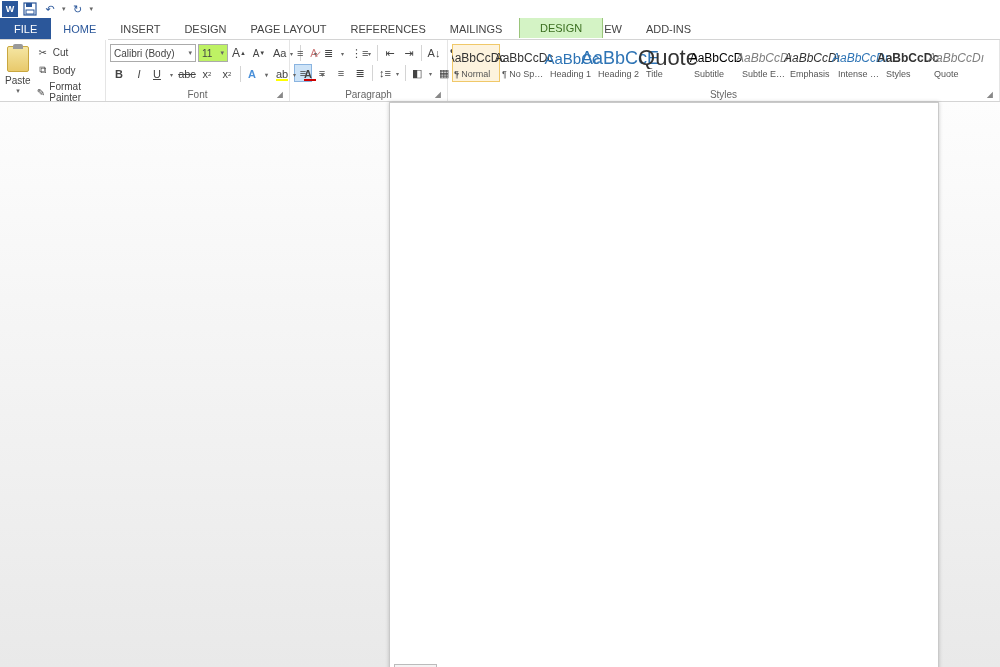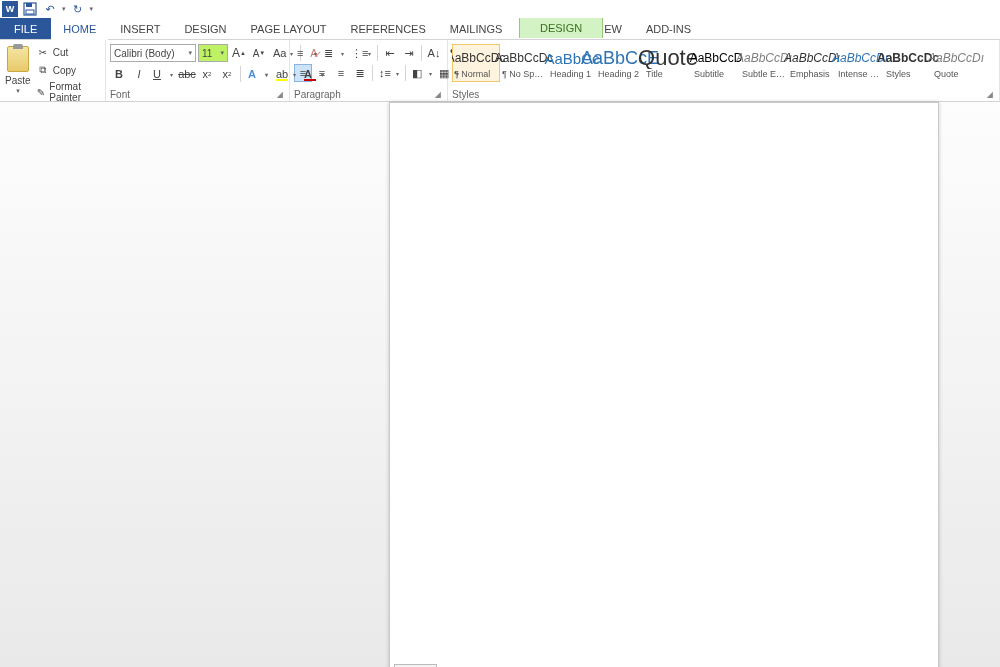--- a/index.html
+++ b/index.html
@@ -19,21 +19,21 @@
 
 .ribbon-tabs { height: 22px; display: flex; align-items: stretch; border-bottom: 1px solid #d4d4d4; position: relative; }
 .tab { padding: 4px 12px; font-size: 11px; color: #444; cursor: pointer; display: flex; align-items: center; }
 .tab.file { background: #2b579a; color: #fff; padding: 4px 14px; }
 .tab.active { background: #fff; color: #2b579a; border-top: 0; position: relative; }
 .tab.active::after { content:''; position:absolute; bottom:-1px; left:0; right:0; height:1px; background:#fff; }
 .tab.design-tool { background: #d4f3c5; border-left: 1px solid #9ac57b; border-right: 1px solid #9ac57b; color: #3a6e1f; margin-left: auto; padding: 4px 20px; }
 
 .ribbon { height: 62px; background: #fff; border-bottom: 1px solid #d4d4d4; display: flex; }
 .group { border-right: 1px solid #e5e5e5; display: flex; flex-direction: column; justify-content: space-between; padding: 2px 4px 0; }
-.group-label { text-align: left; font-size: 10px; color: #666; padding: 2px 0 1px; position: relative; }
+.group-label { text-align: center; font-size: 10px; color: #666; padding: 2px 0 1px; position: relative; }
 .group-label .launcher { position: absolute; right: 2px; bottom: 2px; font-size: 8px; color: #888; }
 .group-content { display: flex; align-items: flex-start; gap: 2px; flex: 1; padding-top: 2px; }
 
 .big-btn { width: 36px; display: flex; flex-direction: column; align-items: center; font-size: 10px; gap: 1px; }
 .big-btn .icon { width: 24px; height: 30px; display: flex; align-items: center; justify-content: center; font-size: 18px; }
 .clipboard-icon { background: linear-gradient(#f5e6a3,#e8c96b); border:1px solid #c9a73f; border-radius:2px; width:22px; height:26px; position:relative; }
 .clipboard-icon::before { content:''; position:absolute; top:-3px; left:50%; transform:translateX(-50%); width:10px; height:5px; background:#999; border-radius:2px 2px 0 0; }
 
 .small-row { display: flex; flex-direction: column; gap: 2px; }
 .small-btn { display: flex; align-items: center; gap: 3px; font-size: 10px; padding: 1px 2px; cursor: pointer; }
@@ -111,21 +111,21 @@
         <span>Paste</span>
         <span class="dd-arrow">▾</span>
       </div>
       <div class="small-row">
         <div class="small-btn">
           <span class="mini-icon">✂</span>
           <span>Cut</span>
         </div>
         <div class="small-btn">
           <span class="mini-icon">⧉</span>
-          <span>Copy</span>
+          <span>Body</span>
         </div>
         <div class="small-btn">
           <span class="mini-icon">✎</span>
           <span>Format Painter</span>
         </div>
       </div>
     </div>
     <div class="group-label"><span>Clipboard</span><span class="launcher">◢</span></div>
   </div>
 

